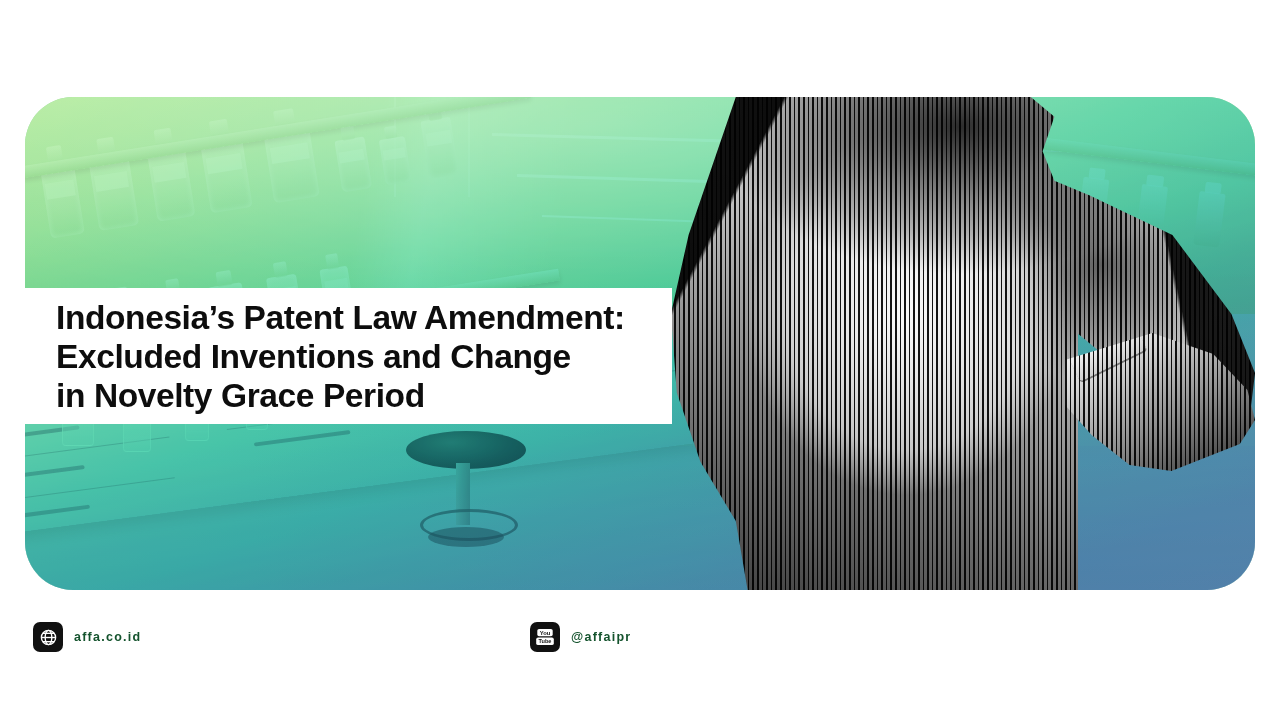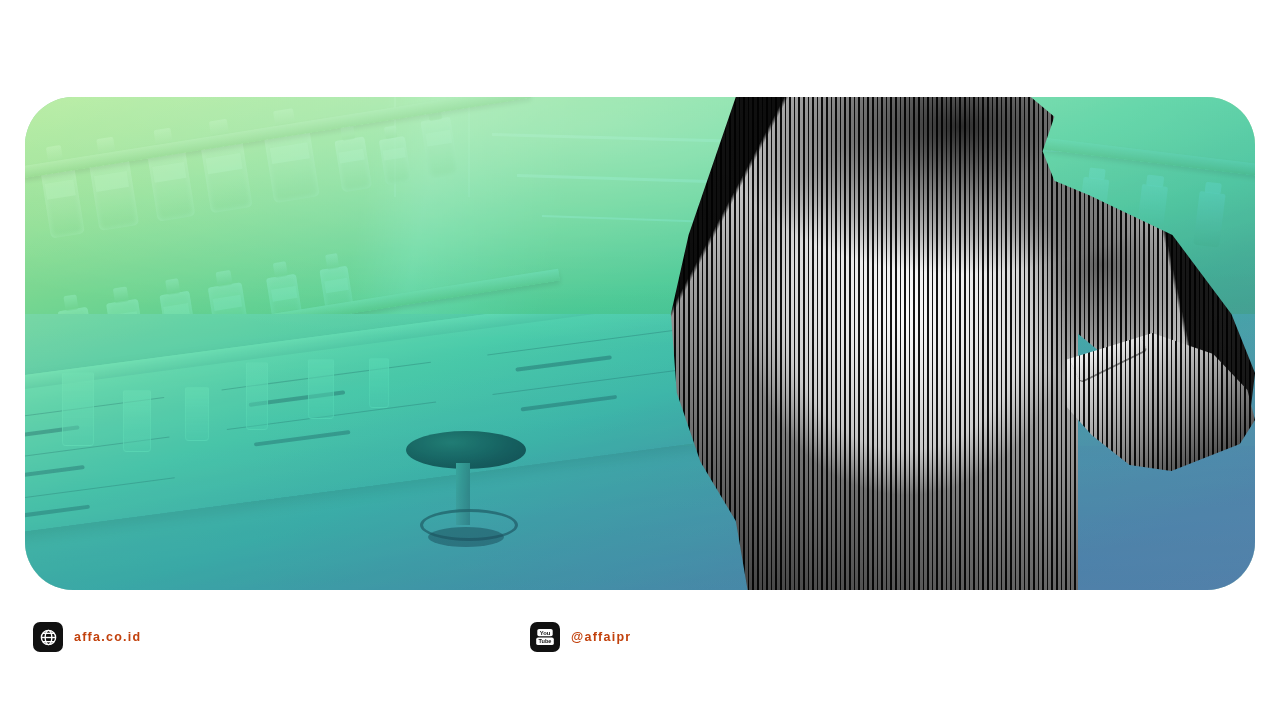--- a/index.html
+++ b/index.html
@@ -401,21 +401,21 @@
     justify-content: center;
     flex: 0 0 auto;
   }
   .badge svg { display: block; }
 
   .handle-text {
     font-family: "Liberation Sans", sans-serif;
     font-size: 12.5px;
     font-weight: bold;
     letter-spacing: 1.25px;
-    color: #c2410c;
+    color: #14532d;
     white-space: nowrap;
   }
 </style>
 </head>
 <body>
 
 <div id="stage">
 
   <div class="banner">
 
@@ -535,20 +535,25 @@
     <div class="figure">
       <div class="fig-body">
         <div class="fig-stripes-dark"></div>
       </div>
       <div class="fig-arm">
         <div class="fig-cuff"></div>
         <div class="fig-stripes-dark"></div>
       </div>
     </div>
 
+    <div class="headline-panel">
+      <h1 class="headline">Indonesia’s Patent Law Amendment:
+Excluded Inventions and Change
+in Novelty Grace Period</h1>
+    </div>
   </div>
 
   <div class="footer">
 
     <div class="social-group g1">
       <span class="badge">
         <svg width="19" height="19" viewBox="0 0 24 24" fill="none" stroke="#ffffff" stroke-width="1.7">
           <circle cx="12" cy="12" r="9"></circle>
           <ellipse cx="12" cy="12" rx="4.2" ry="9"></ellipse>
           <line x1="3" y1="12" x2="21" y2="12"></line>

